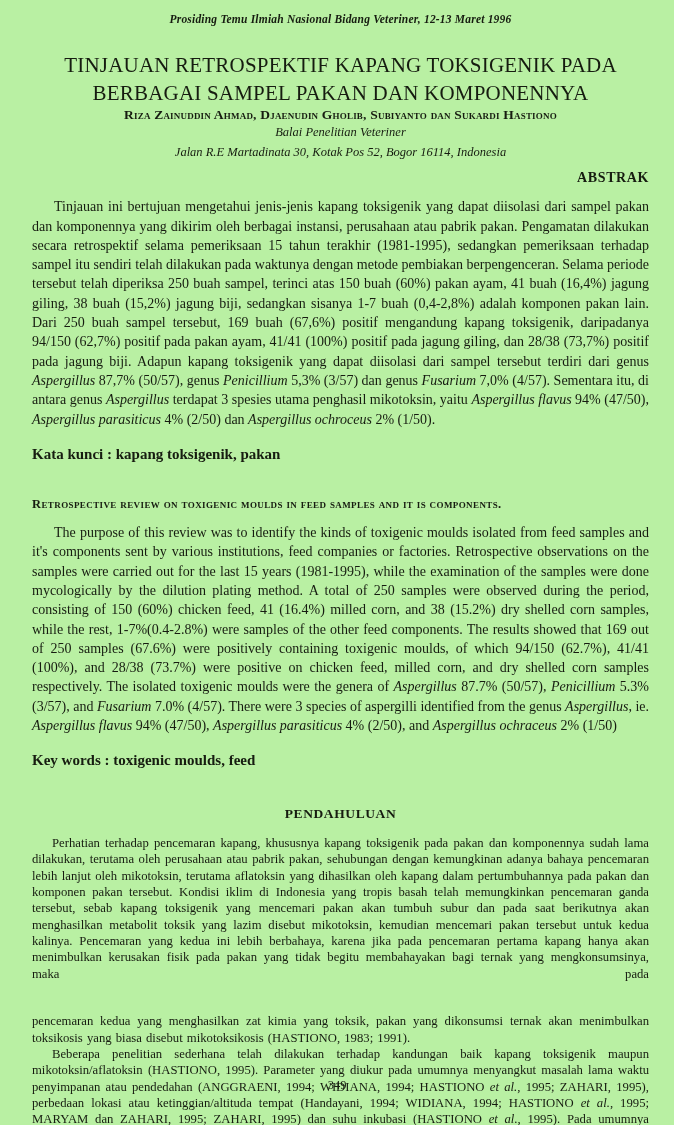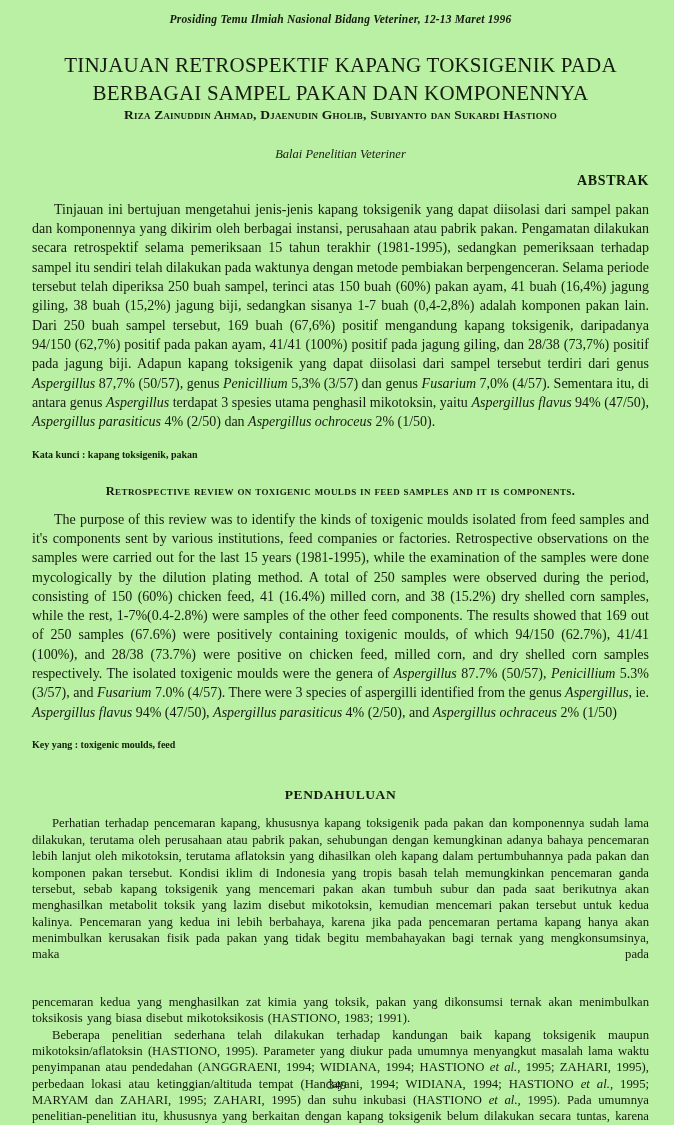--- a/index.html
+++ b/index.html
@@ -36,48 +36,46 @@
     font-variant: small-caps;
     font-weight: bold;
     font-size: 13.5px;
     letter-spacing: 0.2px;
   }
   .affiliation {
     text-align: center;
     font-style: italic;
     font-size: 12.5px;
     line-height: 1.55;
-    margin-top: 22px;
   }
   .section-heading {
     text-align: right;
     font-weight: bold;
     font-size: 14px;
     letter-spacing: 0.6px;
     margin: 8px 0 0;
   }
   .abs-para {
     font-size: 14px;
     line-height: 1.38;
     text-align: justify;
     text-indent: 22px;
     margin: 11px 0 0;
   }
   .kw-line {
     font-weight: bold;
-    font-size: 10px;
+    font-size: 15px;
     margin: 17px 0 0;
   }
   .en-title {
-    text-align: center;
     font-weight: bold;
     font-variant: small-caps;
     font-size: 12.5px;
     letter-spacing: 0.4px;
-    margin-top: 24px;
+    margin-top: 34px;
   }
   .columns {
     display: flex;
     gap: 31px;
     margin-top: 36px;
     flex-direction: column;
   }
   .col {
     flex: 1;
     font-size: 12.7px;
@@ -108,34 +106,35 @@
 <div class="page">
 
   <div class="running-header">Prosiding Temu Ilmiah Nasional Bidang Veteriner, 12-13 Maret 1996</div>
 
   <h1 class="title">TINJAUAN RETROSPEKTIF KAPANG TOKSIGENIK PADA BERBAGAI SAMPEL PAKAN DAN KOMPONENNYA</h1>
 
   <div class="authors">Riza Zainuddin Ahmad, Djaenudin Gholib,  Subiyanto dan Sukardi Hastiono</div>
 
   <div class="affiliation">
     <div>Balai Penelitian Veteriner</div>
+    <div>Jalan R.E Martadinata 30, Kotak Pos 52, Bogor 16114, Indonesia</div>
   </div>
 
   <h2 class="section-heading">ABSTRAK</h2>
 
   <p class="abs-para"><span>Tinjauan ini bertujuan mengetahui jenis-jenis kapang toksigenik yang dapat diisolasi dari sampel pakan dan komponennya yang dikirim oleh berbagai instansi, perusahaan atau pabrik pakan. Pengamatan dilakukan secara retrospektif selama pemeriksaan 15 tahun terakhir (1981-1995), sedangkan pemeriksaan terhadap sampel itu sendiri telah dilakukan pada waktunya dengan metode pembiakan berpengenceran. Selama periode tersebut telah diperiksa 250 buah sampel, terinci atas 150 buah (60%) pakan ayam, 41 buah (16,4%) jagung giling, 38 buah (15,2%) jagung biji, sedangkan sisanya 1-7 buah (0,4-2,8%) adalah komponen pakan lain. Dari 250 buah sampel tersebut, 169 buah (67,6%) positif mengandung kapang toksigenik, daripadanya 94/150 (62,7%) positif pada pakan ayam, 41/41 (100%) positif pada jagung giling, dan 28/38 (73,7%) positif pada jagung biji. Adapun kapang toksigenik yang dapat diisolasi dari sampel tersebut terdiri dari genus </span><span style="font-style: italic;">Aspergillus</span><span> 87,7% (50/57), genus </span><span style="font-style: italic;">Penicillium</span><span> 5,3% (3/57) dan genus </span><span style="font-style: italic;">Fusarium</span><span> 7,0% (4/57). Sementara itu, di antara genus </span><span style="font-style: italic;">Aspergillus</span><span> terdapat 3 spesies utama penghasil mikotoksin, yaitu </span><span style="font-style: italic;">Aspergillus flavus</span><span> 94% (47/50), </span><span style="font-style: italic;">Aspergillus parasiticus</span><span> 4% (2/50) dan </span><span style="font-style: italic;">Aspergillus ochroceus</span><span> 2% (1/50).</span></p>
 
   <p class="kw-line">Kata kunci : kapang toksigenik, pakan</p>
 
   <div class="en-title">Retrospective review on toxigenic moulds in feed samples and it is components.</div>
 
 
   <p class="abs-para"><span>The purpose of this review was to identify the kinds of toxigenic moulds isolated from feed samples and it's components sent by various institutions, feed companies or factories. Retrospective observations on the samples were carried out for the last 15 years (1981-1995), while the examination of the samples were done mycologically by the dilution plating method. A total of 250 samples were observed during the period, consisting of 150 (60%) chicken feed, 41 (16.4%) milled corn, and 38 (15.2%) dry shelled corn samples, while the rest, 1-7%(0.4-2.8%) were samples of the other feed components. The results showed that 169 out of 250 samples (67.6%) were positively containing toxigenic moulds, of which 94/150 (62.7%), 41/41 (100%), and 28/38 (73.7%) were positive on chicken feed, milled corn, and dry shelled corn samples respectively. The isolated toxigenic moulds were the genera of </span><span style="font-style: italic;">Aspergillus</span><span> 87.7% (50/57), </span><span style="font-style: italic;">Penicillium</span><span> 5.3% (3/57), and </span><span style="font-style: italic;">Fusarium</span><span> 7.0% (4/57). There were 3 species of aspergilli identified from the genus </span><span style="font-style: italic;">Aspergillus</span><span>, ie. </span><span style="font-style: italic;">Aspergillus flavus</span><span> 94% (47/50), </span><span style="font-style: italic;">Aspergillus parasiticus</span><span> 4% (2/50), and </span><span style="font-style: italic;">Aspergillus ochraceus</span><span> 2% (1/50)</span></p>
 
-  <p class="kw-line">Key yang : toxigenic moulds, feed</p>
+  <p class="kw-line">Key words : toxigenic moulds, feed</p>
 
   <div class="columns">
     <div class="col">
       <h3 class="col-heading">PENDAHULUAN</h3>
       <p class="indent cont"><span>Perhatian terhadap pencemaran kapang, khususnya kapang toksigenik pada pakan dan komponennya sudah lama dilakukan, terutama oleh perusahaan atau pabrik pakan, sehubungan dengan kemungkinan adanya bahaya pencemaran lebih lanjut oleh mikotoksin, terutama aflatoksin yang dihasilkan oleh kapang dalam pertumbuhannya pada pakan dan komponen pakan tersebut. Kondisi iklim di Indonesia yang tropis basah telah memungkinkan pencemaran ganda tersebut, sebab kapang toksigenik yang mencemari pakan akan tumbuh subur dan pada saat berikutnya akan menghasilkan metabolit toksik yang lazim disebut mikotoksin, kemudian mencemari pakan tersebut untuk kedua kalinya. Pencemaran yang kedua ini lebih berbahaya, karena jika pada pencemaran pertama kapang hanya akan menimbulkan kerusakan fisik pada pakan yang tidak begitu membahayakan bagi ternak yang mengkonsumsinya, maka pada</span></p>
     </div>
     <div class="col">
       <p><span>pencemaran kedua yang menghasilkan zat kimia yang toksik, pakan yang dikonsumsi ternak akan menimbulkan toksikosis yang biasa disebut mikotoksikosis (HASTIONO, 1983; 1991).</span></p>
       <p class="indent"><span>Beberapa penelitian sederhana telah dilakukan terhadap kandungan baik kapang toksigenik maupun mikotoksin/aflatoksin (HASTIONO, 1995). Parameter yang diukur pada umumnya menyangkut masalah lama waktu penyimpanan atau pendedahan (ANGGRAENI, 1994; WIDIANA, 1994; HASTIONO </span><span style="font-style: italic;">et al.</span><span>, 1995; ZAHARI, 1995), perbedaan lokasi atau ketinggian/altituda tempat (Handayani, 1994; WIDIANA, 1994; HASTIONO </span><span style="font-style: italic;">et al.</span><span>, 1995; MARYAM dan ZAHARI, 1995; ZAHARI, 1995) dan suhu inkubasi (HASTIONO </span><span style="font-style: italic;">et al.</span><span>, 1995). Pada umumnya penelitian-penelitian itu, khususnya yang berkaitan dengan kapang toksigenik belum dilakukan secara tuntas, karena masalah prioritas dan terbatasnya ketersediaan dana yang dialokasikan untuk penelitian tersebut.</span></p>
     </div>

